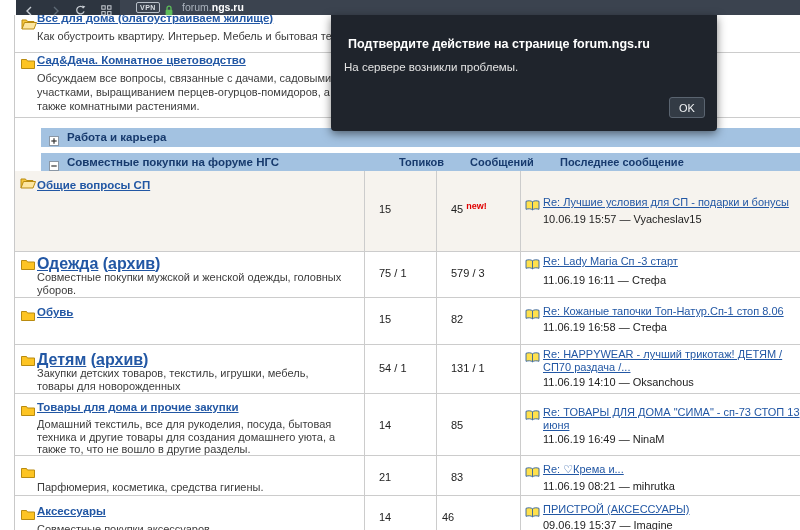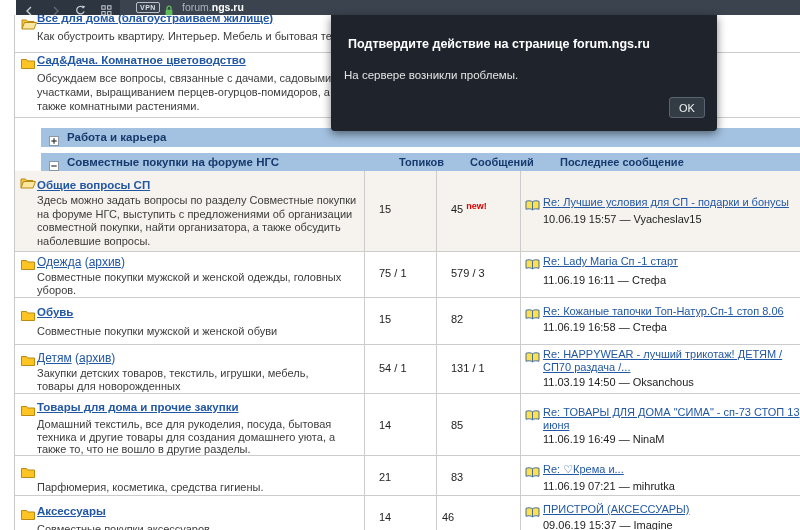--- a/index.html
+++ b/index.html
@@ -23,37 +23,37 @@
   .hline{position:absolute;left:0;width:786px;height:1px;background:#cccccc;}
   .vline{position:absolute;width:1px;background:#cccccc;top:156px;height:359px;}
   .r1bg{position:absolute;left:0;top:156px;width:786px;height:80px;background:#f6f3ee;}
   .bluebar{position:absolute;left:0;width:786px;height:19px;background:#a3c2e1;margin-left:26px;}
   .bartext{position:absolute;font-size:11.5px;font-weight:bold;color:#173a6d;white-space:nowrap;}
   .ch{position:absolute;font-size:11px;font-weight:bold;color:#173a6d;white-space:nowrap;}
   .boxicon{position:absolute;}
   .ficon{position:absolute;}
   .rtitle{position:absolute;font-size:11.5px;font-weight:bold;color:#2257a4;
           text-decoration:underline;white-space:nowrap;cursor:pointer;}
-  .rt-wrap{position:absolute;font-size:12px;font-weight:normal;white-space:nowrap;}
+  .rt-wrap{position:absolute;font-size:16px;font-weight:bold;white-space:nowrap;}
   .rt-wrap a{color:#2257a4;text-decoration:underline;cursor:pointer;}
   .arch-wrap{color:#2257a4;}
   .arch-wrap::before{content:" (";}
   .arch-wrap::after{content:")";}
   .desc{position:absolute;font-size:11px;color:#3c3c3c;line-height:13px;}
   .cnt{position:absolute;font-size:11px;color:#222;white-space:nowrap;}
   .newb{color:#e00000;font-size:9px;font-weight:bold;margin-left:3px;position:relative;top:-4px;}
   .book{position:absolute;}
   .llink{position:absolute;font-size:11px;color:#2257a4;text-decoration:underline;
          line-height:13px;cursor:pointer;}
   .lmeta{position:absolute;font-size:11px;color:#222;white-space:nowrap;}
   
   .dialog{position:absolute;left:331px;top:15px;width:386px;height:116px;background:#1f242c;
           border-radius:0 0 4px 4px;box-shadow:0 3px 10px rgba(0,0,0,.5);z-index:40;}
   .dtitle{position:absolute;left:17px;top:22px;font-size:12.5px;font-weight:bold;color:#ffffff;white-space:nowrap;}
-  .dmsg{position:absolute;left:13px;top:46px;font-size:11.5px;color:#e4e4e4;white-space:nowrap;margin-top:8px;}
+  .dmsg{position:absolute;left:13px;top:46px;font-size:11.5px;color:#e4e4e4;white-space:nowrap;}
   .okbtn{position:absolute;right:12px;bottom:13px;width:36px;height:21px;background:#333b45;
          border:1px solid #5a6470;border-radius:3px;color:#f1f3f5;font-size:11px;
          font-family:inherit;cursor:pointer;padding:0;}
 </style>
 </head>
 <body>
 
 <div class="browser">
   <span class="bicon" style="left:9px"><svg width="9" height="10" viewBox="0 0 9 10">
         <polyline points="6,1 2,5 6,9" fill="none" stroke="#c7ccd2" stroke-width="1.4"></polyline>
@@ -127,21 +127,20 @@
   <div class="r1bg"></div>
   <div class="vline" style="left:349px"></div>
   <div class="vline" style="left:421px"></div>
   <div class="vline" style="left:505px"></div>
 
   <span class="ficon" style="left:5px;top:160px"><svg width="16" height="12" viewBox="0 0 16 12">
         <path d="M1 11 V2 h4.5 l1 1.5 H13 V4.5" fill="#f6c63d" stroke="#b98b10" stroke-width="1"></path>
         <path d="M1 11 L3.5 4.5 H15.5 L13 11 Z" fill="#fde6a0" stroke="#b98b10" stroke-width="1"></path>
       </svg></span>
   <a class="rtitle" style="left:22px;top:164px">Общие вопросы СП</a>
-  <div class="desc" style="left:22px;top:179px;width:320px;line-height:13.5px">Здесь можно задать вопросы по разделу Совместные покупки на форуме НГС, выступить с предложениями об организации совместной покупки, найти организатора, а также обсудить наболевшие вопросы.</div>
   <div class="cnt" style="left:364px;top:188px">15</div>
   <div class="cnt" style="left:436px;top:188px"><span>45</span><span class="newb">new!</span></div>
   <span class="book" style="left:510px;top:182px"><svg width="15" height="11" viewBox="0 0 15 11">
         <path d="M7.5 1.8 C6 .6 3.5 .5 1 1.3 V9.3 C3.5 8.5 6 8.6 7.5 9.8 C9 8.6 11.5 8.5 14 9.3 V1.3 C11.5 .5 9 .6 7.5 1.8 Z" fill="#ffe14d" stroke="#31619f" stroke-width="0.9"></path>
         <line x1="7.5" y1="1.8" x2="7.5" y2="9.8" stroke="#31619f" stroke-width="0.9"></line>
       </svg></span>
   <a class="llink" style="left:528px;top:181px;width:262px">Re: Лучшие условия для СП - подарки и бонусы</a>
   <div class="lmeta" style="left:528px;top:198px">10.06.19 15:57 — Vyacheslav15</div>
   <div class="hline" style="top:236px"></div>
 
@@ -149,29 +148,28 @@
         <path d="M0.5 2.5 h5 l1 1.5 h7 v7.5 h-13 z" fill="#fdc423" stroke="#b98b10" stroke-width="1"></path>
       </svg></span>
   <div class="rt-wrap" style="left:22px;top:240px"><a>Одежда</a><span class="arch-wrap"><a>архив</a></span></div>
   <div class="desc" style="left:22px;top:256px;width:310px;line-height:12.5px">Совместные покупки мужской и женской одежды, головных уборов.</div>
   <div class="cnt" style="left:364px;top:252px">75 / 1</div>
   <div class="cnt" style="left:436px;top:252px">579 / 3</div>
   <span class="book" style="left:510px;top:241px"><svg width="15" height="11" viewBox="0 0 15 11">
         <path d="M7.5 1.8 C6 .6 3.5 .5 1 1.3 V9.3 C3.5 8.5 6 8.6 7.5 9.8 C9 8.6 11.5 8.5 14 9.3 V1.3 C11.5 .5 9 .6 7.5 1.8 Z" fill="#ffe14d" stroke="#31619f" stroke-width="0.9"></path>
         <line x1="7.5" y1="1.8" x2="7.5" y2="9.8" stroke="#31619f" stroke-width="0.9"></line>
       </svg></span>
-  <a class="llink" style="left:528px;top:240px;width:258px">Re: Lady Maria Сп -1 старт</a>
+  <a class="llink" style="left:528px;top:240px;width:258px">Re: Lady Maria Сп -3 старт</a>
   <div class="lmeta" style="left:528px;top:259px">11.06.19 16:11 — Стефа</div>
   <div class="hline" style="top:282px"></div>
 
   <span class="ficon" style="left:6px;top:292px"><svg width="14" height="12" viewBox="0 0 14 12">
         <path d="M0.5 2.5 h5 l1 1.5 h7 v7.5 h-13 z" fill="#fdc423" stroke="#b98b10" stroke-width="1"></path>
       </svg></span>
   <a class="rtitle" style="left:22px;top:291px">Обувь</a>
-  <div class="desc" style="left:22px;top:310px;width:330px">Совместные покупки мужской и женской обуви</div>
   <div class="cnt" style="left:364px;top:298px">15</div>
   <div class="cnt" style="left:436px;top:298px">82</div>
   <span class="book" style="left:510px;top:291px"><svg width="15" height="11" viewBox="0 0 15 11">
         <path d="M7.5 1.8 C6 .6 3.5 .5 1 1.3 V9.3 C3.5 8.5 6 8.6 7.5 9.8 C9 8.6 11.5 8.5 14 9.3 V1.3 C11.5 .5 9 .6 7.5 1.8 Z" fill="#ffe14d" stroke="#31619f" stroke-width="0.9"></path>
         <line x1="7.5" y1="1.8" x2="7.5" y2="9.8" stroke="#31619f" stroke-width="0.9"></line>
       </svg></span>
   <a class="llink" style="left:528px;top:290px;width:262px;white-space:nowrap">Re: Кожаные тапочки Топ-Натур.Сп-1 стоп 8.06</a>
   <div class="lmeta" style="left:528px;top:306px">11.06.19 16:58 — Стефа</div>
   <div class="hline" style="top:329px"></div>
 
@@ -180,21 +178,21 @@
       </svg></span>
   <div class="rt-wrap" style="left:22px;top:336px"><a>Детям</a><span class="arch-wrap"><a>архив</a></span></div>
   <div class="desc" style="left:22px;top:352px;width:310px;line-height:12.5px">Закупки детских товаров, текстиль, игрушки, мебель, товары для новорожденных</div>
   <div class="cnt" style="left:364px;top:347px">54 / 1</div>
   <div class="cnt" style="left:436px;top:347px">131 / 1</div>
   <span class="book" style="left:510px;top:334px"><svg width="15" height="11" viewBox="0 0 15 11">
         <path d="M7.5 1.8 C6 .6 3.5 .5 1 1.3 V9.3 C3.5 8.5 6 8.6 7.5 9.8 C9 8.6 11.5 8.5 14 9.3 V1.3 C11.5 .5 9 .6 7.5 1.8 Z" fill="#ffe14d" stroke="#31619f" stroke-width="0.9"></path>
         <line x1="7.5" y1="1.8" x2="7.5" y2="9.8" stroke="#31619f" stroke-width="0.9"></line>
       </svg></span>
   <a class="llink" style="left:528px;top:333px;width:258px">Re: HAPPYWEAR - лучший трикотаж! ДЕТЯМ / СП70 раздача /...</a>
-  <div class="lmeta" style="left:528px;top:361px">11.03.19 14:50 — Oksanchous</div>
+  <div class="lmeta" style="left:528px;top:361px">11.06.19 14:10 — Oksanchous</div>
   <div class="hline" style="top:378px"></div>
 
   <span class="ficon" style="left:6px;top:387px"><svg width="14" height="12" viewBox="0 0 14 12">
         <path d="M0.5 2.5 h5 l1 1.5 h7 v7.5 h-13 z" fill="#fdc423" stroke="#b98b10" stroke-width="1"></path>
       </svg></span>
   <a class="rtitle" style="left:22px;top:386px">Товары для дома и прочие закупки</a>
   <div class="desc" style="left:22px;top:403px;width:330px;line-height:12.5px">Домашний текстиль, все для рукоделия, посуда, бытовая техника и другие товары для создания домашнего уюта, а также то, что не вошло в другие разделы.</div>
   <div class="cnt" style="left:364px;top:404px">14</div>
   <div class="cnt" style="left:436px;top:404px">85</div>
   <span class="book" style="left:510px;top:392px"><svg width="15" height="11" viewBox="0 0 15 11">
@@ -209,21 +207,21 @@
         <path d="M0.5 2.5 h5 l1 1.5 h7 v7.5 h-13 z" fill="#fdc423" stroke="#b98b10" stroke-width="1"></path>
       </svg></span>
   <div class="desc" style="left:22px;top:466px;width:330px">Парфюмерия, косметика, средства гигиены.</div>
   <div class="cnt" style="left:364px;top:456px">21</div>
   <div class="cnt" style="left:436px;top:456px">83</div>
   <span class="book" style="left:510px;top:449px"><svg width="15" height="11" viewBox="0 0 15 11">
         <path d="M7.5 1.8 C6 .6 3.5 .5 1 1.3 V9.3 C3.5 8.5 6 8.6 7.5 9.8 C9 8.6 11.5 8.5 14 9.3 V1.3 C11.5 .5 9 .6 7.5 1.8 Z" fill="#ffe14d" stroke="#31619f" stroke-width="0.9"></path>
         <line x1="7.5" y1="1.8" x2="7.5" y2="9.8" stroke="#31619f" stroke-width="0.9"></line>
       </svg></span>
   <a class="llink" style="left:528px;top:448px;width:262px;white-space:nowrap">Re: ♡Крема и...</a>
-  <div class="lmeta" style="left:528px;top:465px">11.06.19 07:21 — mihrutka</div>
+  <div class="lmeta" style="left:528px;top:465px">11.06.19 08:21 — mihrutka</div>
   <div class="hline" style="top:480px"></div>
 
   <span class="ficon" style="left:6px;top:491px"><svg width="14" height="12" viewBox="0 0 14 12">
         <path d="M0.5 2.5 h5 l1 1.5 h7 v7.5 h-13 z" fill="#fdc423" stroke="#b98b10" stroke-width="1"></path>
       </svg></span>
   <a class="rtitle" style="left:22px;top:490px">Аксессуары</a>
   <div class="desc" style="left:22px;top:508px;width:330px">Совместные покупки аксессуаров.</div>
   <div class="cnt" style="left:364px;top:496px">14</div>
   <div class="cnt" style="left:427px;top:496px">46</div>
   <span class="book" style="left:510px;top:489px"><svg width="15" height="11" viewBox="0 0 15 11">

